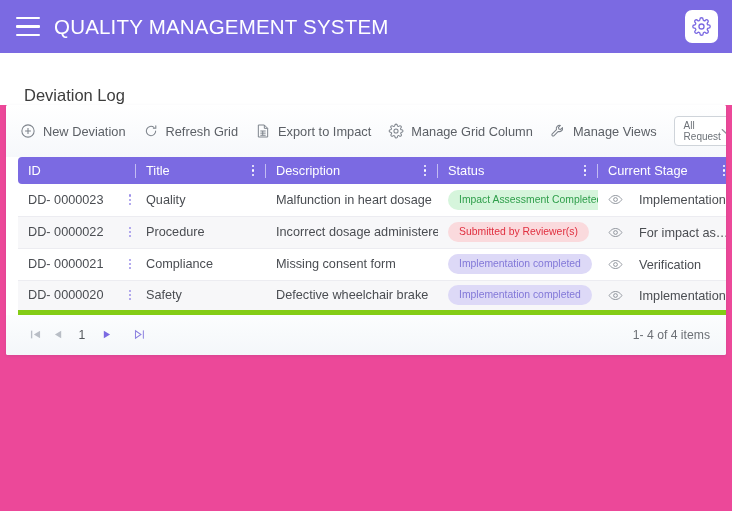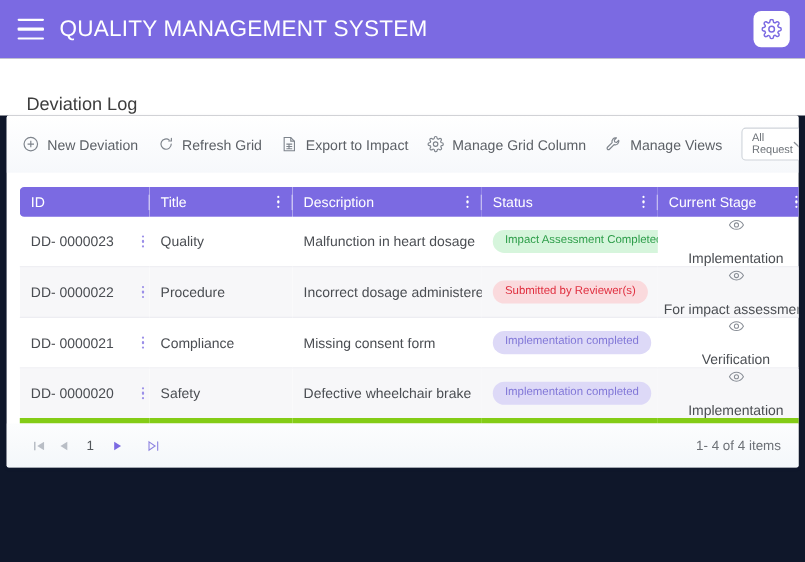--- a/index.html
+++ b/index.html
@@ -2,21 +2,21 @@
 <html><head>
 <meta charset="utf-8">
 <style>
   * { box-sizing: border-box; margin: 0; padding: 0; }
   html, body {
     width: 732px; height: 511px;
     font-family: "Liberation Sans", sans-serif;
     background: #f1f5f9;
     overflow: hidden;
   }
-  #app { width: 732px; height: 511px; position: relative; background: #0f172a; }
+  #app { width: 732px; height: 511px; position: relative; background: #ec4899; }
 
   
   .appbar {
     height: 53px; background: #7b6ae2;
     display: flex; align-items: center;
     padding: 0 14px 0 16px;
   }
   .hamburger {
     width: 24px; height: 19px; margin-right: 14px;
     display: flex; flex-direction: column; justify-content: space-between;
@@ -66,21 +66,21 @@
   .tb-spacer { flex: 1 1 auto; }
   .select-box {
     width: 135px; height: 30px; border: 1px solid #cfd4da; border-radius: 4px;
     background: #fff; display: flex; align-items: center;
     padding: 0 9px; cursor: pointer;
   }
   .select-val { font-size: 10px; color: #6d7278; flex: 1 1 auto; }
   .chev { width: 11px; height: 7px; flex: 0 0 auto; color: #8d9299; }
 
   
-  .grid-wrap { padding: 0 8px 0 12px; margin-top: 13px; }
+  .grid-wrap { padding: 0 8px 0 12px; }
   table.grid { width: 100%; border-collapse: collapse; table-layout: fixed; }
 
   thead tr.hdr th {
     background: #7b6ae2; color: #ffffff;
     font-size: 12.8px; font-weight: 400; text-align: left;
     height: 27px; padding: 0 0 0 10px; position: relative;
     vertical-align: middle;
   }
   thead tr.hdr th:first-child { border-radius: 4px 0 0 4px; }
   thead tr.hdr th:last-child  { border-radius: 0 4px 4px 0; }
@@ -104,21 +104,21 @@
 
   .badge {
     display: inline-block; font-size: 10.4px; line-height: 1;
     padding: 5px 11px; border-radius: 11px; white-space: nowrap;
     text-align: center; min-width: 128px;
   }
   .badge.green  { background: #d6f5dc; color: #2e9e4a; }
   .badge.red    { background: #fadadd; color: #e03040; }
   .badge.purple { background: #ddd9f7; color: #8278d8; }
 
-  .stage-cell { display: flex; align-items: center; gap: 16px; flex-direction: column; }
+  .stage-cell { display: flex; align-items: flex-end; gap: 16px; }
   .eye { width: 15px; height: 15px; flex: 0 0 auto; color: #8a8f97; }
   .stage-text { overflow: hidden; text-overflow: ellipsis; white-space: nowrap; }
 
   
   .pager {
     height: 40px; display: flex; align-items: center;
     padding: 0 16px 0 18px;
     background: linear-gradient(#fcfdfe,#f4f7fa);
   }
   .pg-btn {

